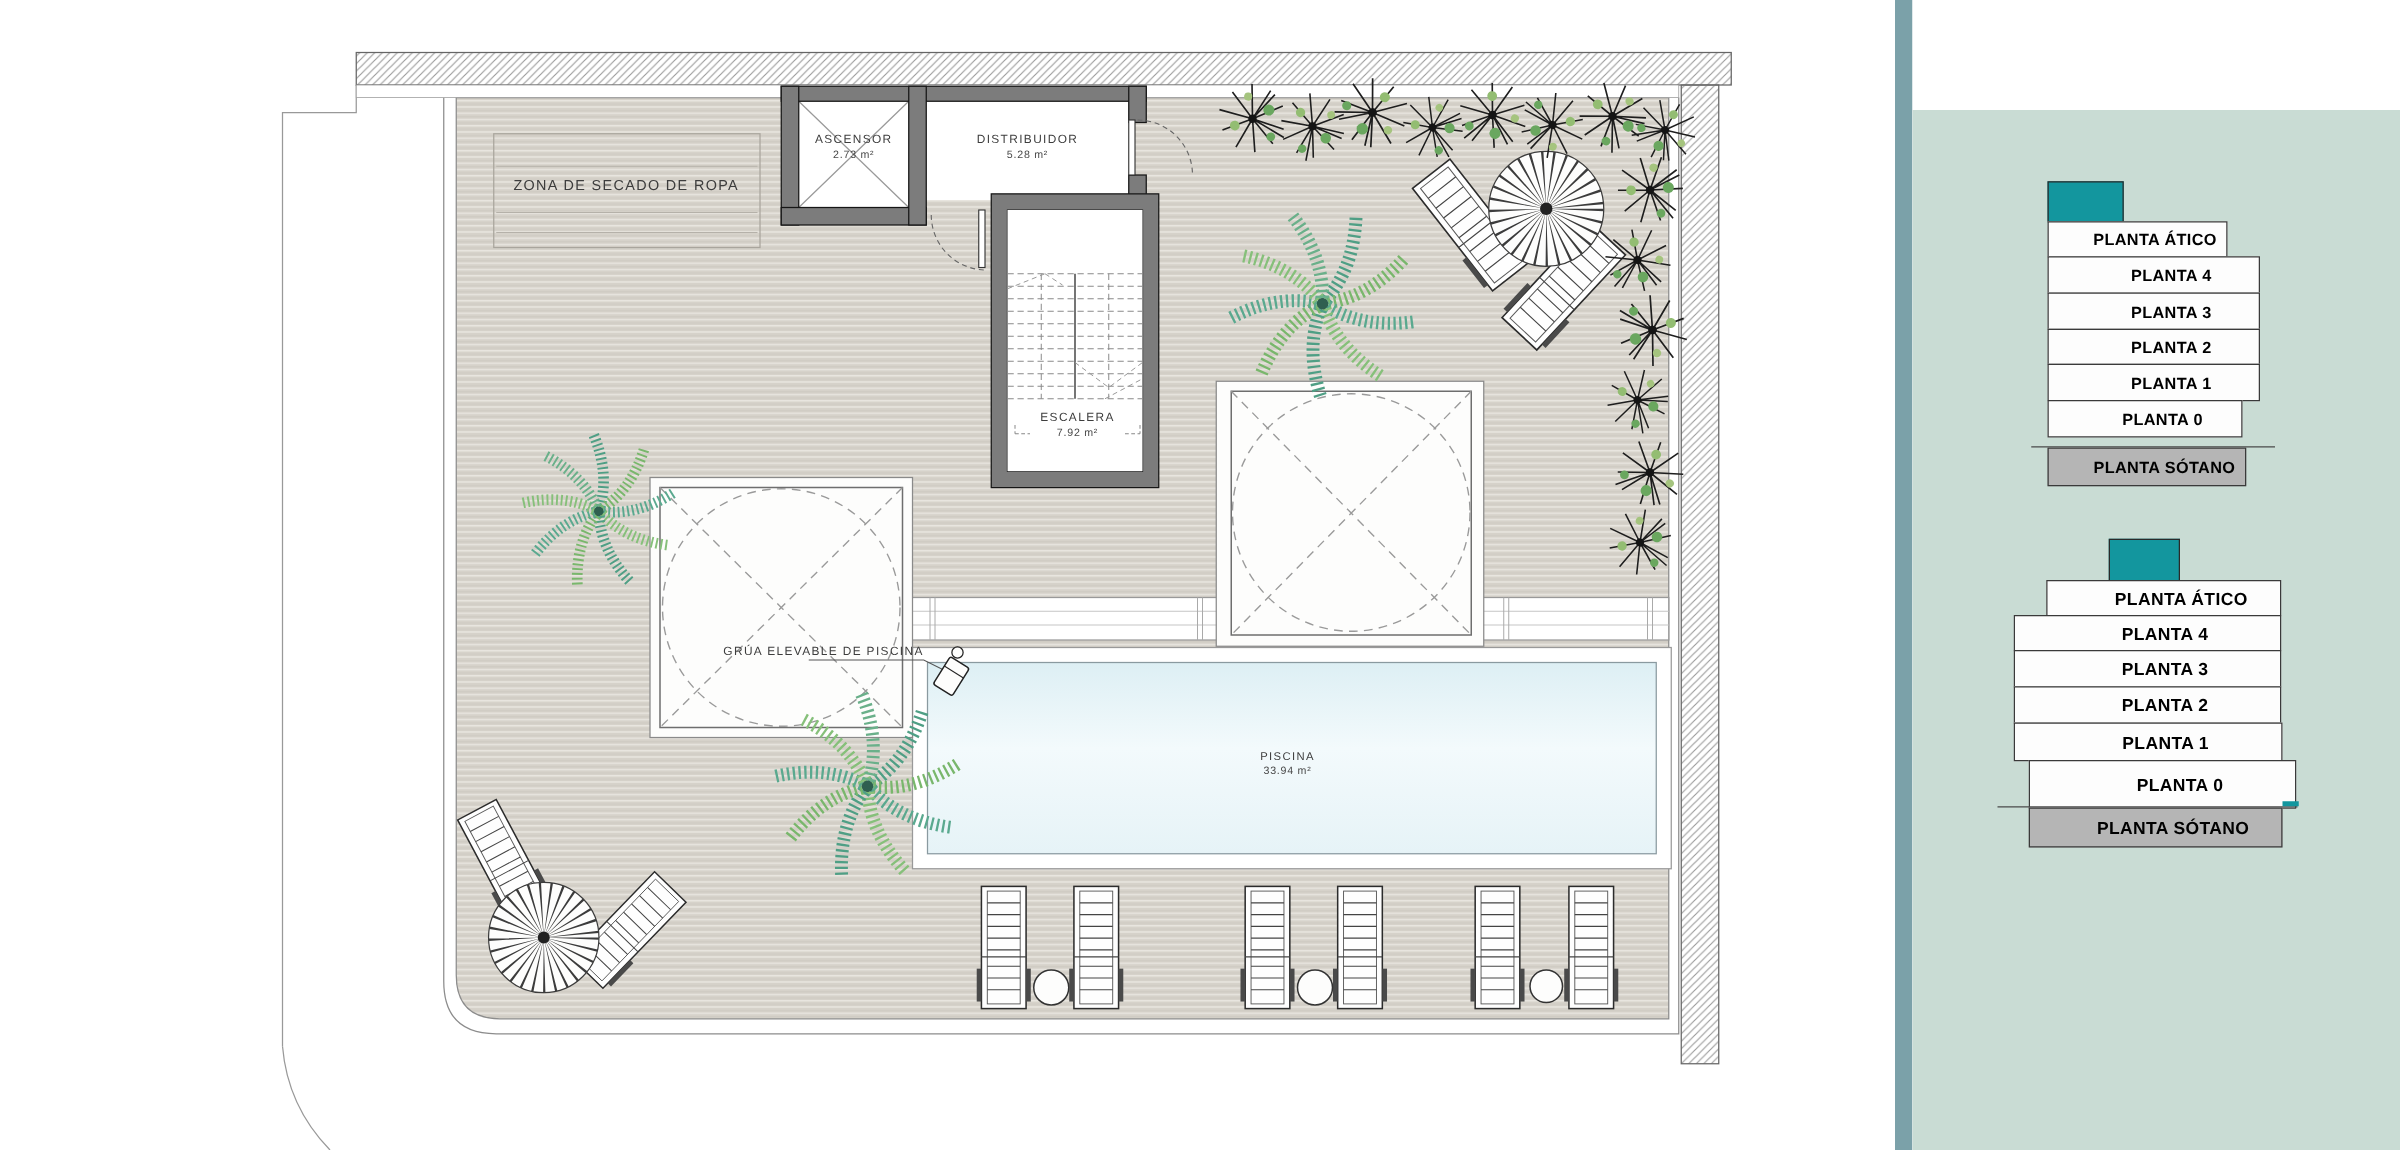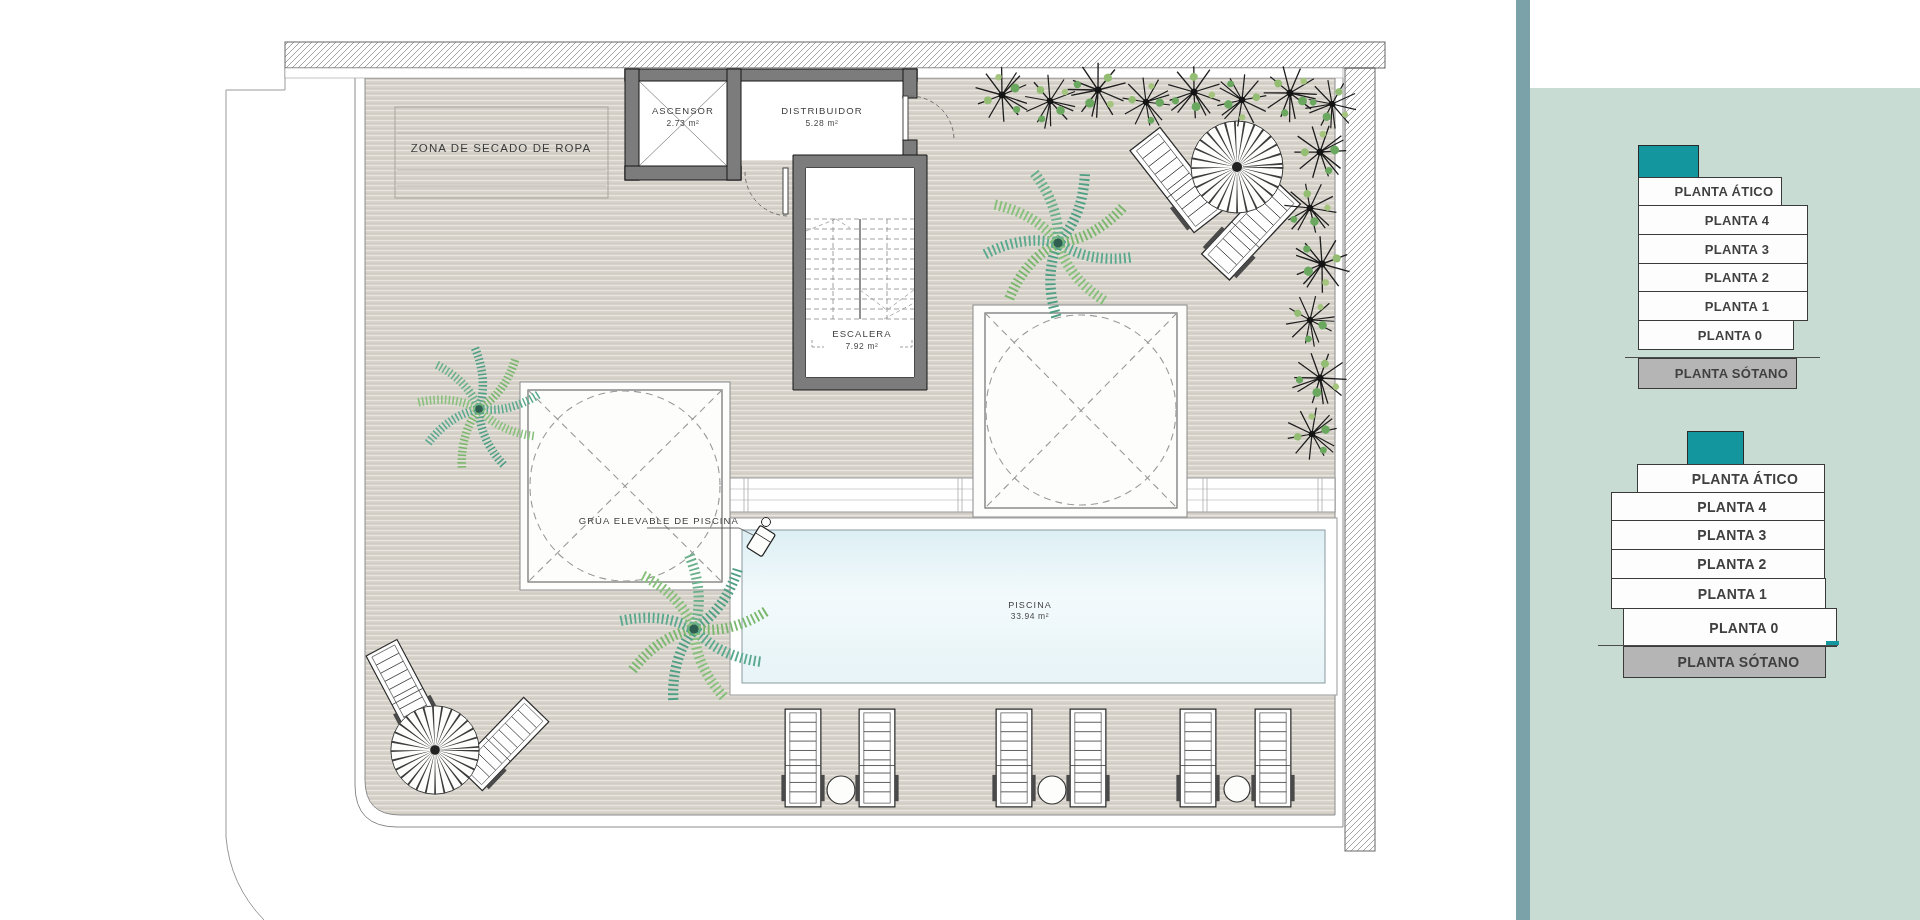--- a/index.html
+++ b/index.html
@@ -5,21 +5,21 @@
   html,body{margin:0;padding:0;background:#fff;}
   .page{position:relative;width:1920px;height:920px;background:#ffffff;overflow:hidden;
         font-family:"Liberation Sans",sans-serif;}
   .plan-svg{position:absolute;left:0;top:0;}
   .divider{position:absolute;left:1516px;top:0;width:14px;height:920px;background:#7ba1a9;}
   .sidebar{position:absolute;left:1530px;top:0;width:390px;height:920px;background:#ffffff;}
   .sidebar-green{position:absolute;left:0;top:88px;width:390px;height:832px;background:#c9dcd4;}
   .floor-tab{position:absolute;background:#13969e;border:1px solid #2a2a2a;box-sizing:border-box;}
   .floor-row{position:absolute;background:#fdfdfd;border:1px solid #3a3a3a;box-sizing:border-box;
              display:flex;align-items:center;justify-content:center;
-             font-weight:bold;color:#404040;letter-spacing:.3px;cursor:pointer;padding-left:28px;}
+             font-weight:bold;color:#000000;letter-spacing:.3px;cursor:pointer;padding-left:28px;}
   .s1 .floor-row{font-size:13px;}
   .s2 .floor-row{font-size:14px;}
   .floor-row.basement{background:#b5b5b5;}
   .ground-line{position:absolute;height:0;border-top:1px solid #4a4a4a;}
   .ground-tick{position:absolute;background:#13969e;}
   svg text{font-family:"Liberation Sans",sans-serif;}
   .cad-label{fill:#3d3d3d;letter-spacing:1.1px;}
   .cad-area{fill:#4a4a4a;letter-spacing:.6px;}
 </style>
 </head>

